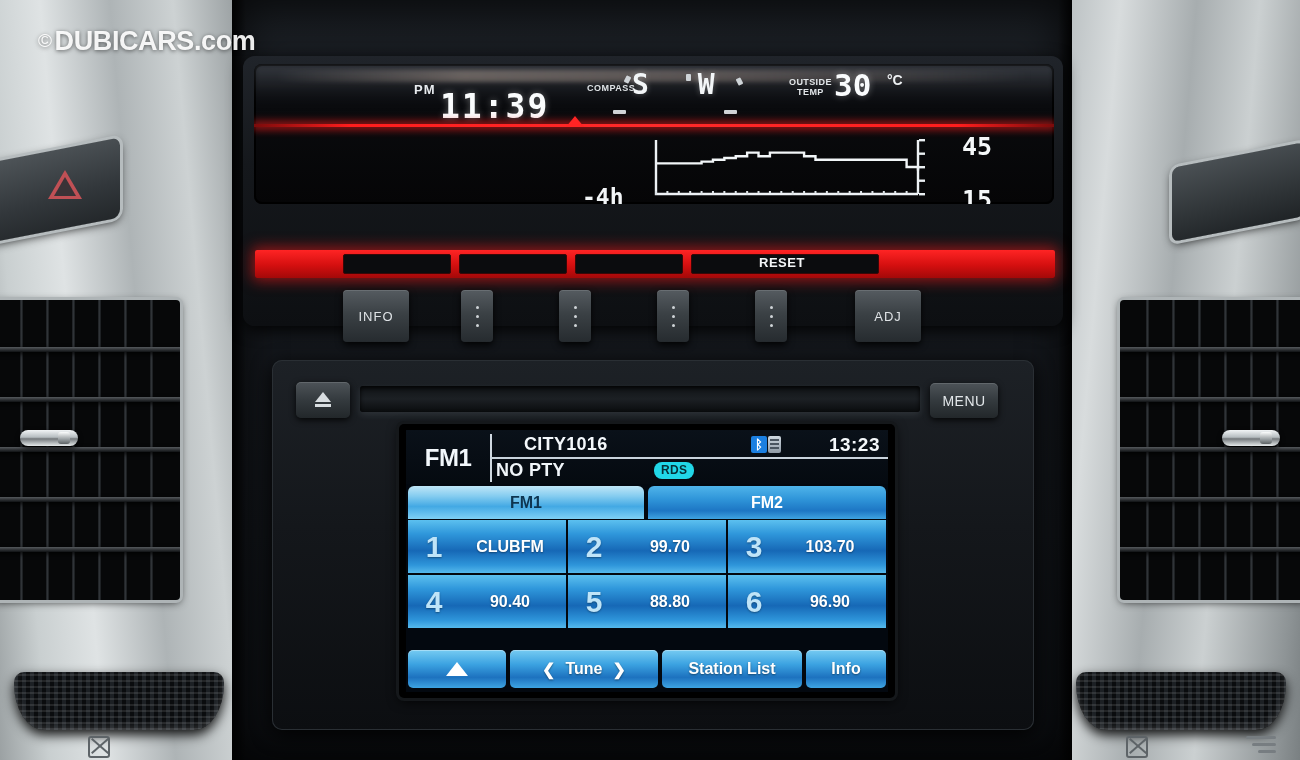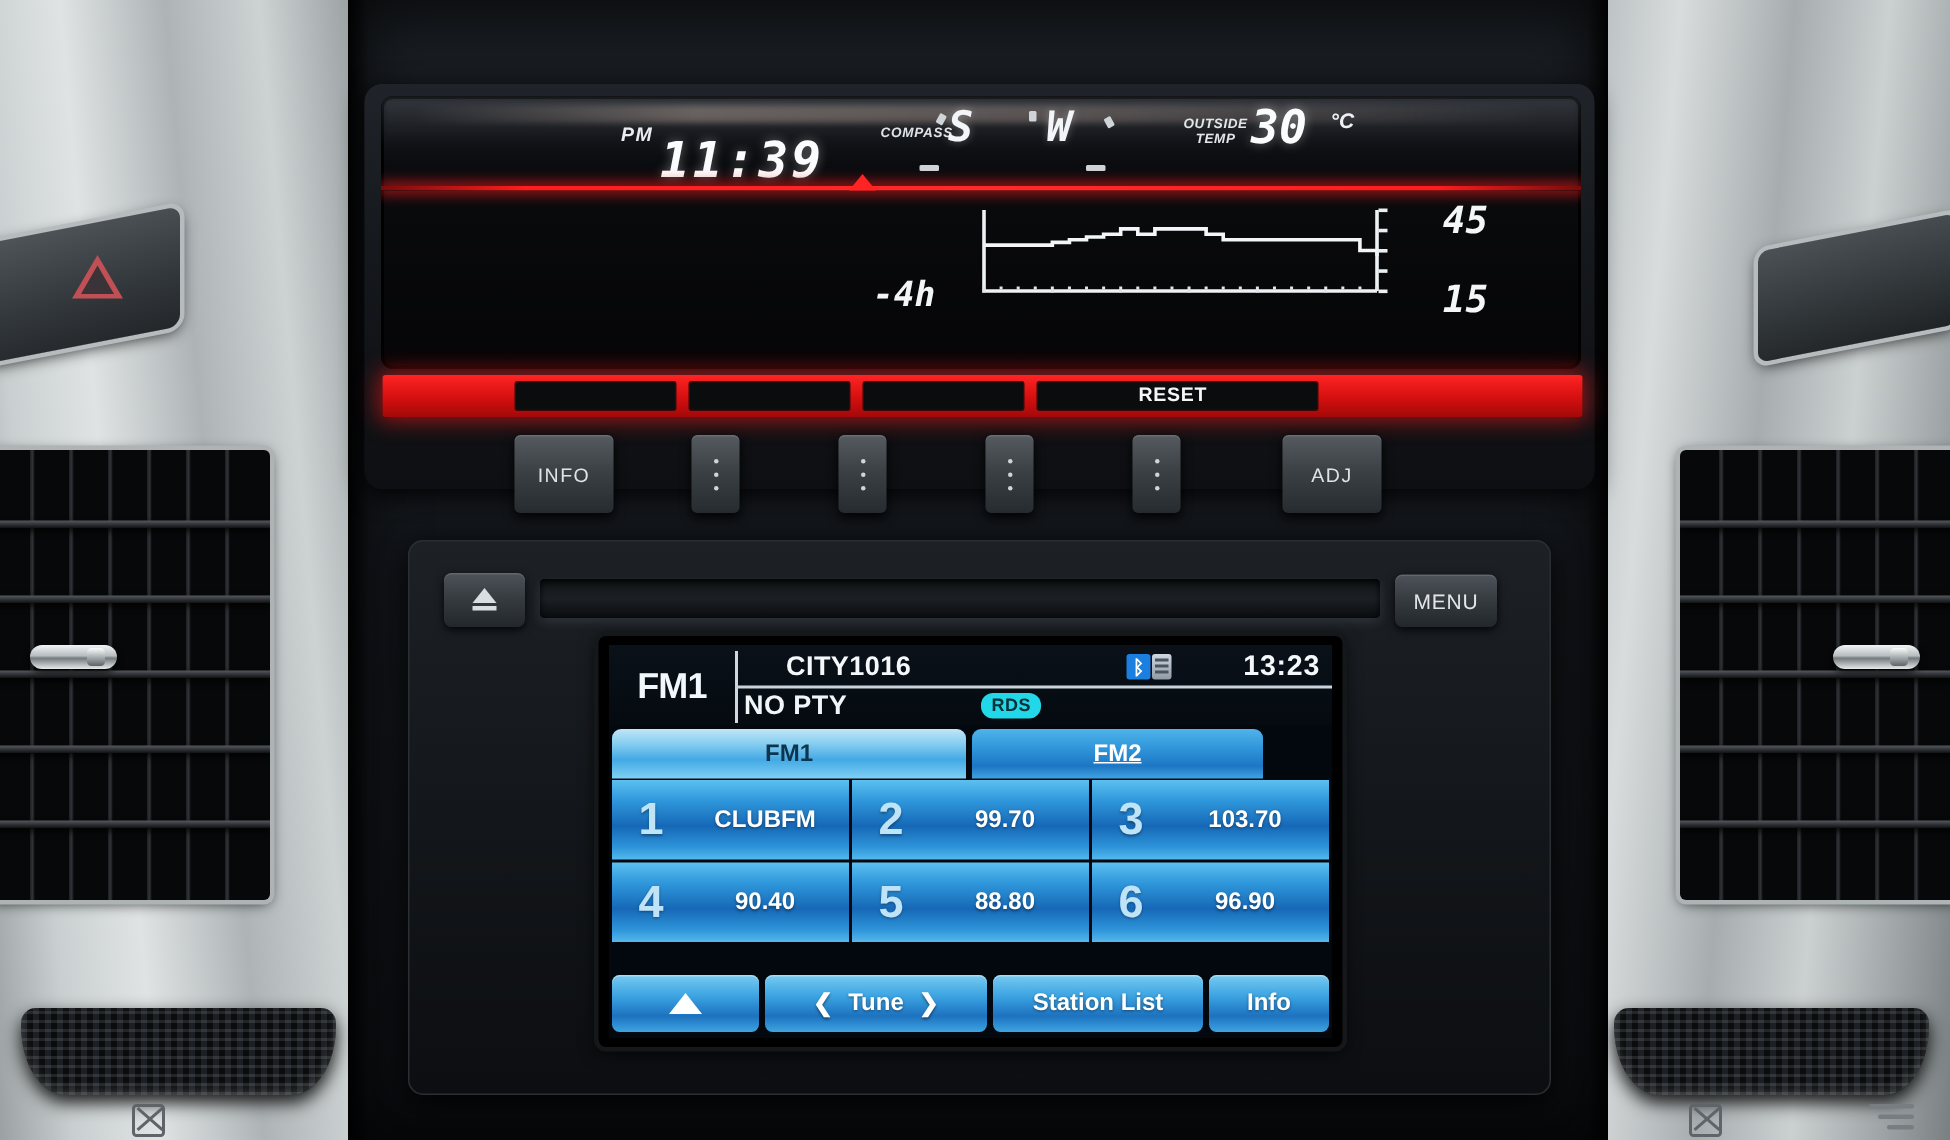--- a/index.html
+++ b/index.html
@@ -136,26 +136,25 @@
   }
 
   
   .info-surround{
     position:absolute; left:243px; top:56px; width:820px; height:270px;
     border-radius:12px;
     background:linear-gradient(180deg,#20242a,#15181c 40%,#0d0f12);
     box-shadow:0 4px 16px rgba(0,0,0,.9);
   }
   .info-glass{
-    position:absolute; left:254px; top:64px; width:800px; height:182px;
+    position:absolute; left:254px; top:64px; width:800px; height:140px;
     border-radius:8px;
     background:linear-gradient(180deg,#14161a 0%,#0a0b0e 30%,#050506 100%);
     overflow:hidden;
     box-shadow:0 0 0 2px #000 inset;
-    font-style:italic;
   }
   .glare{
     position:absolute; left:0; top:0; width:100%; height:46px;
     background:linear-gradient(180deg,rgba(150,160,175,.26),rgba(60,65,75,.05) 70%,rgba(0,0,0,0));
     filter:blur(3px);
   }
   .glare2{
     position:absolute; left:20px; top:6px; width:760px; height:12px;
     background:linear-gradient(90deg,rgba(255,235,220,0),rgba(255,225,205,.30) 25%,rgba(255,220,200,.22) 60%,rgba(255,235,220,0));
     filter:blur(2px);
@@ -301,23 +300,23 @@
               font-size:12px; font-weight:bold; letter-spacing:.3px; }
 
   
   .tabs{ position:absolute; left:0; top:56px; width:100%; height:34px; }
   .tab{ position:absolute; top:0; height:33px; border-radius:6px 6px 0 0;
         display:flex; align-items:center; justify-content:center;
         font-size:16px; font-weight:bold; }
   .tab.active{ left:2px; width:236px;
      background:linear-gradient(180deg,#bfe6f7 0%,#86cdf0 30%,#43a9e4 62%,#7fd0f4 100%);
      color:#0d3550; }
-  .tab.idle{ left:242px; width:194px;
+  .tab.idle{ left:242px; width:238px;
      background:linear-gradient(180deg,#4fb4ea 0%,#2f95d9 40%,#1d76c4 75%,#3fa3e2 100%);
-     color:#ffffff;text-decoration:underline; }
+     color:#ffffff; }
 
   
   .presets{ position:absolute; left:2px; top:90px; width:478px; height:108px;
             display:grid; grid-template-columns:1fr 1fr 1fr; grid-template-rows:1fr 1fr;
             gap:2px; }
   .pre{
     position:relative;
     background:linear-gradient(180deg,#5cc0ef 0%,#2f97db 26%,#1668b6 58%,#2e95da 85%,#55b9ec 100%);
     display:flex; align-items:center;
   }
@@ -614,14 +613,17 @@
         </div>
         <div class="sbtn" style="left:398px; width:80px;">
           <span>Info</span>
         </div>
       </div>
 
     </div>
   </div>
 
 
+  <div class="wm">
+    <span class="c">©</span><span>DUBICARS.com</span>
+  </div>
 
 </div>
 
 </body></html>

